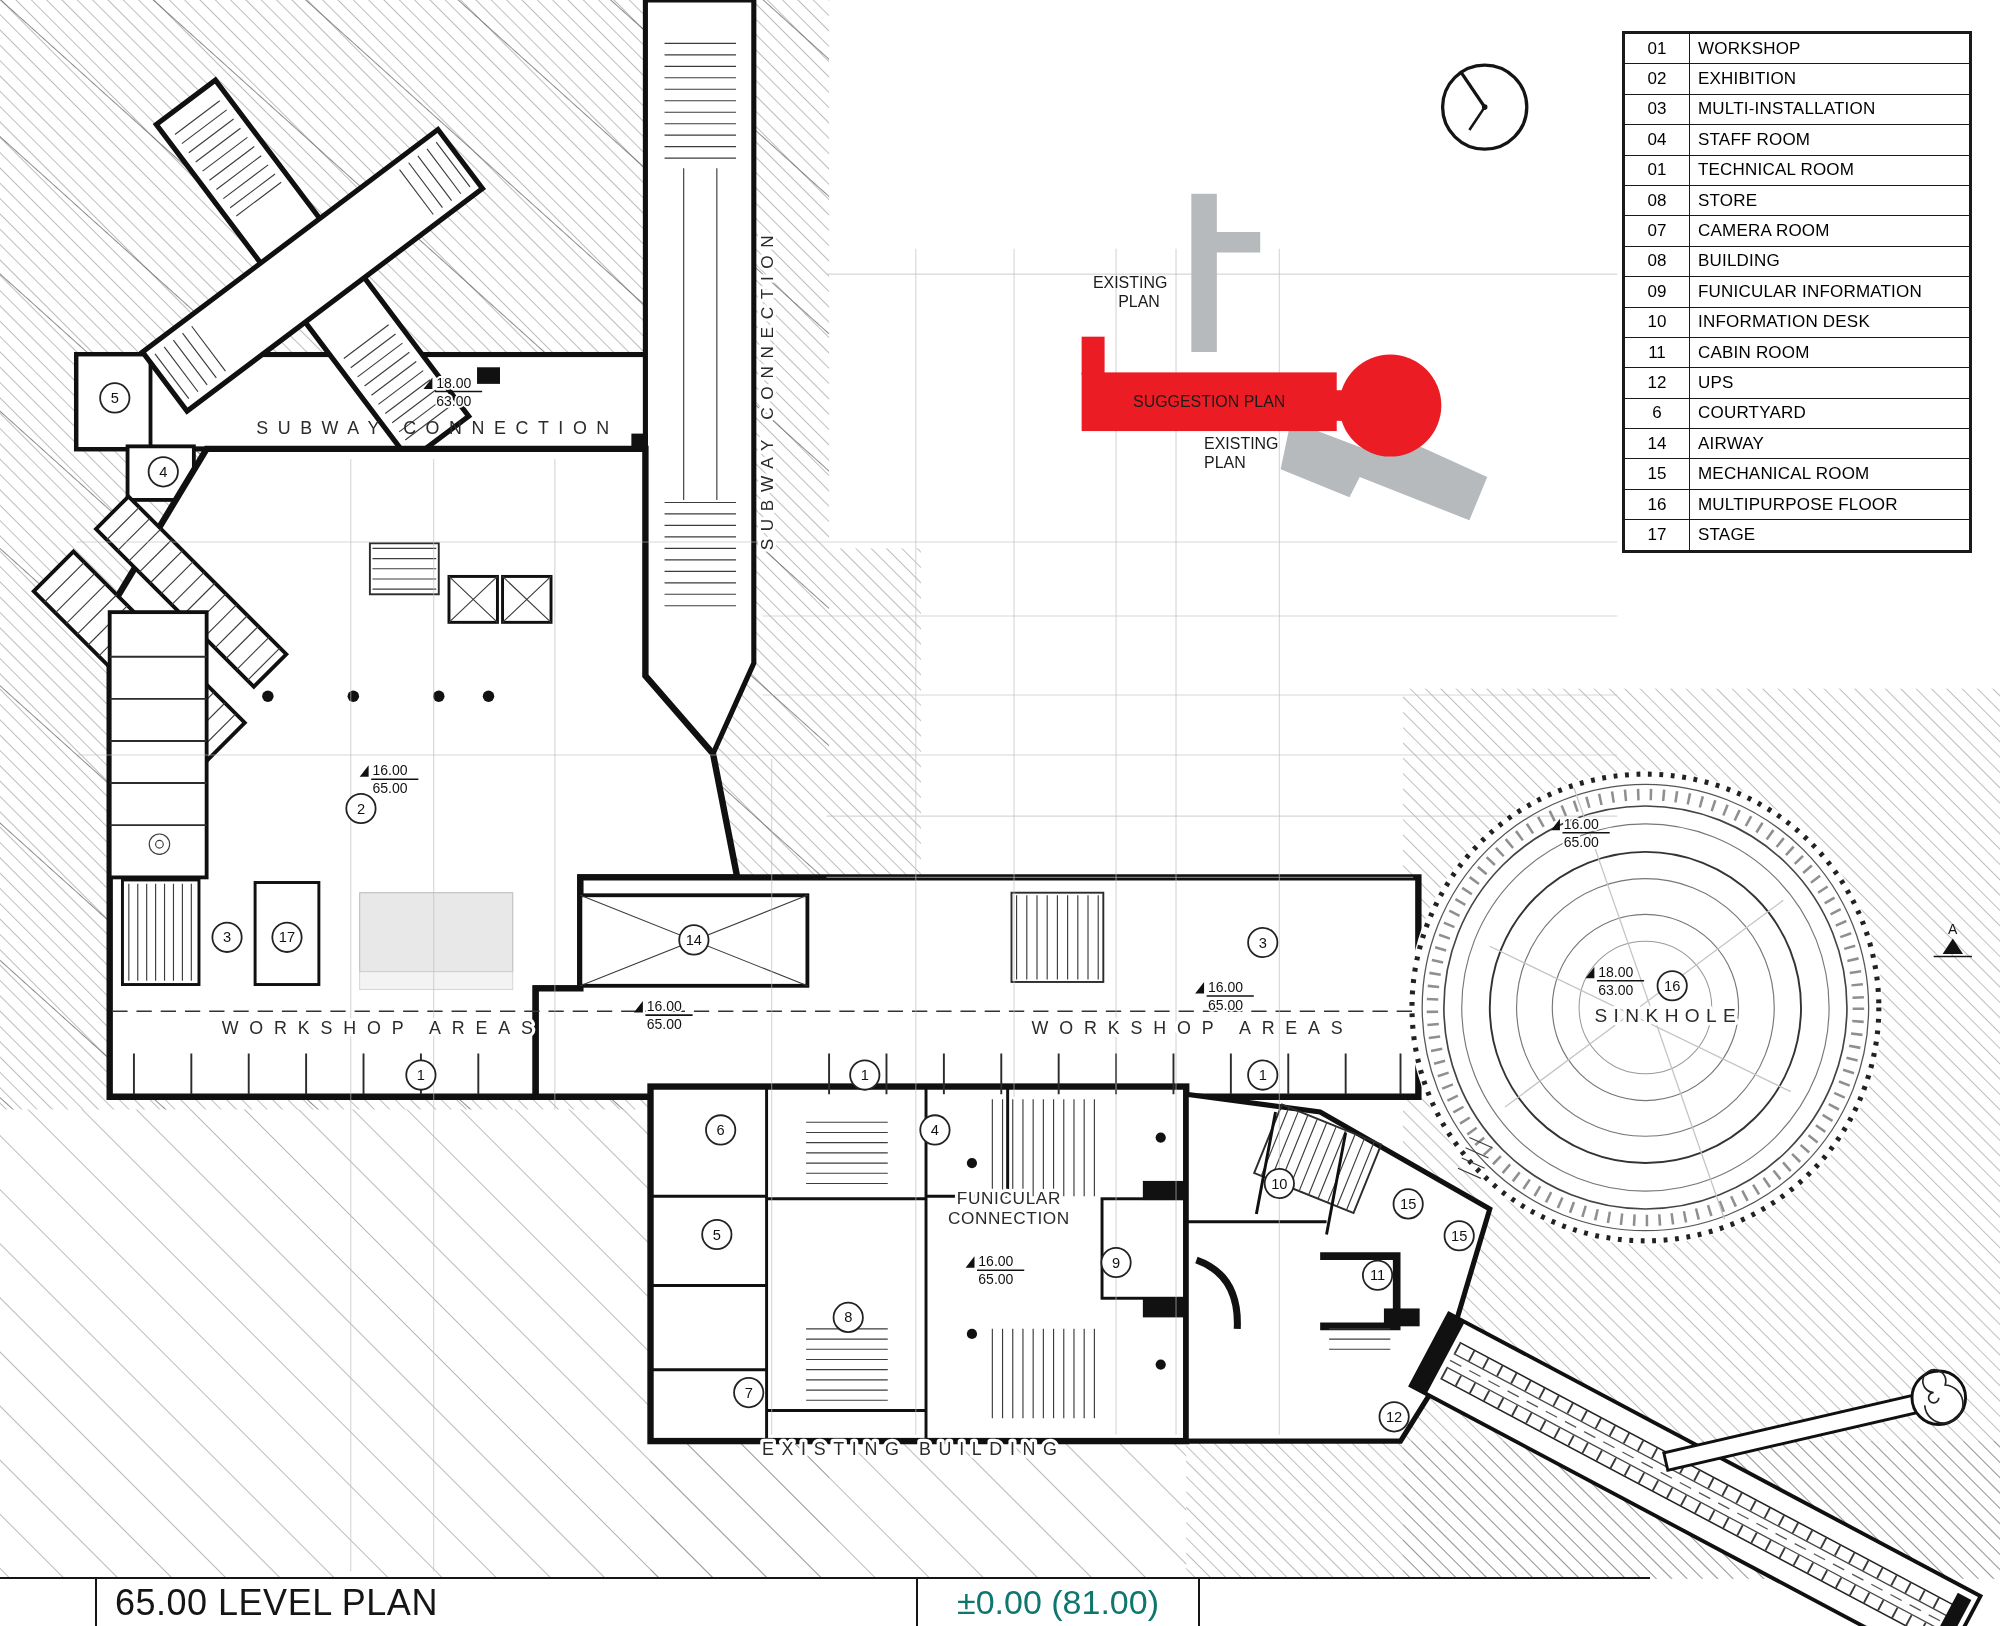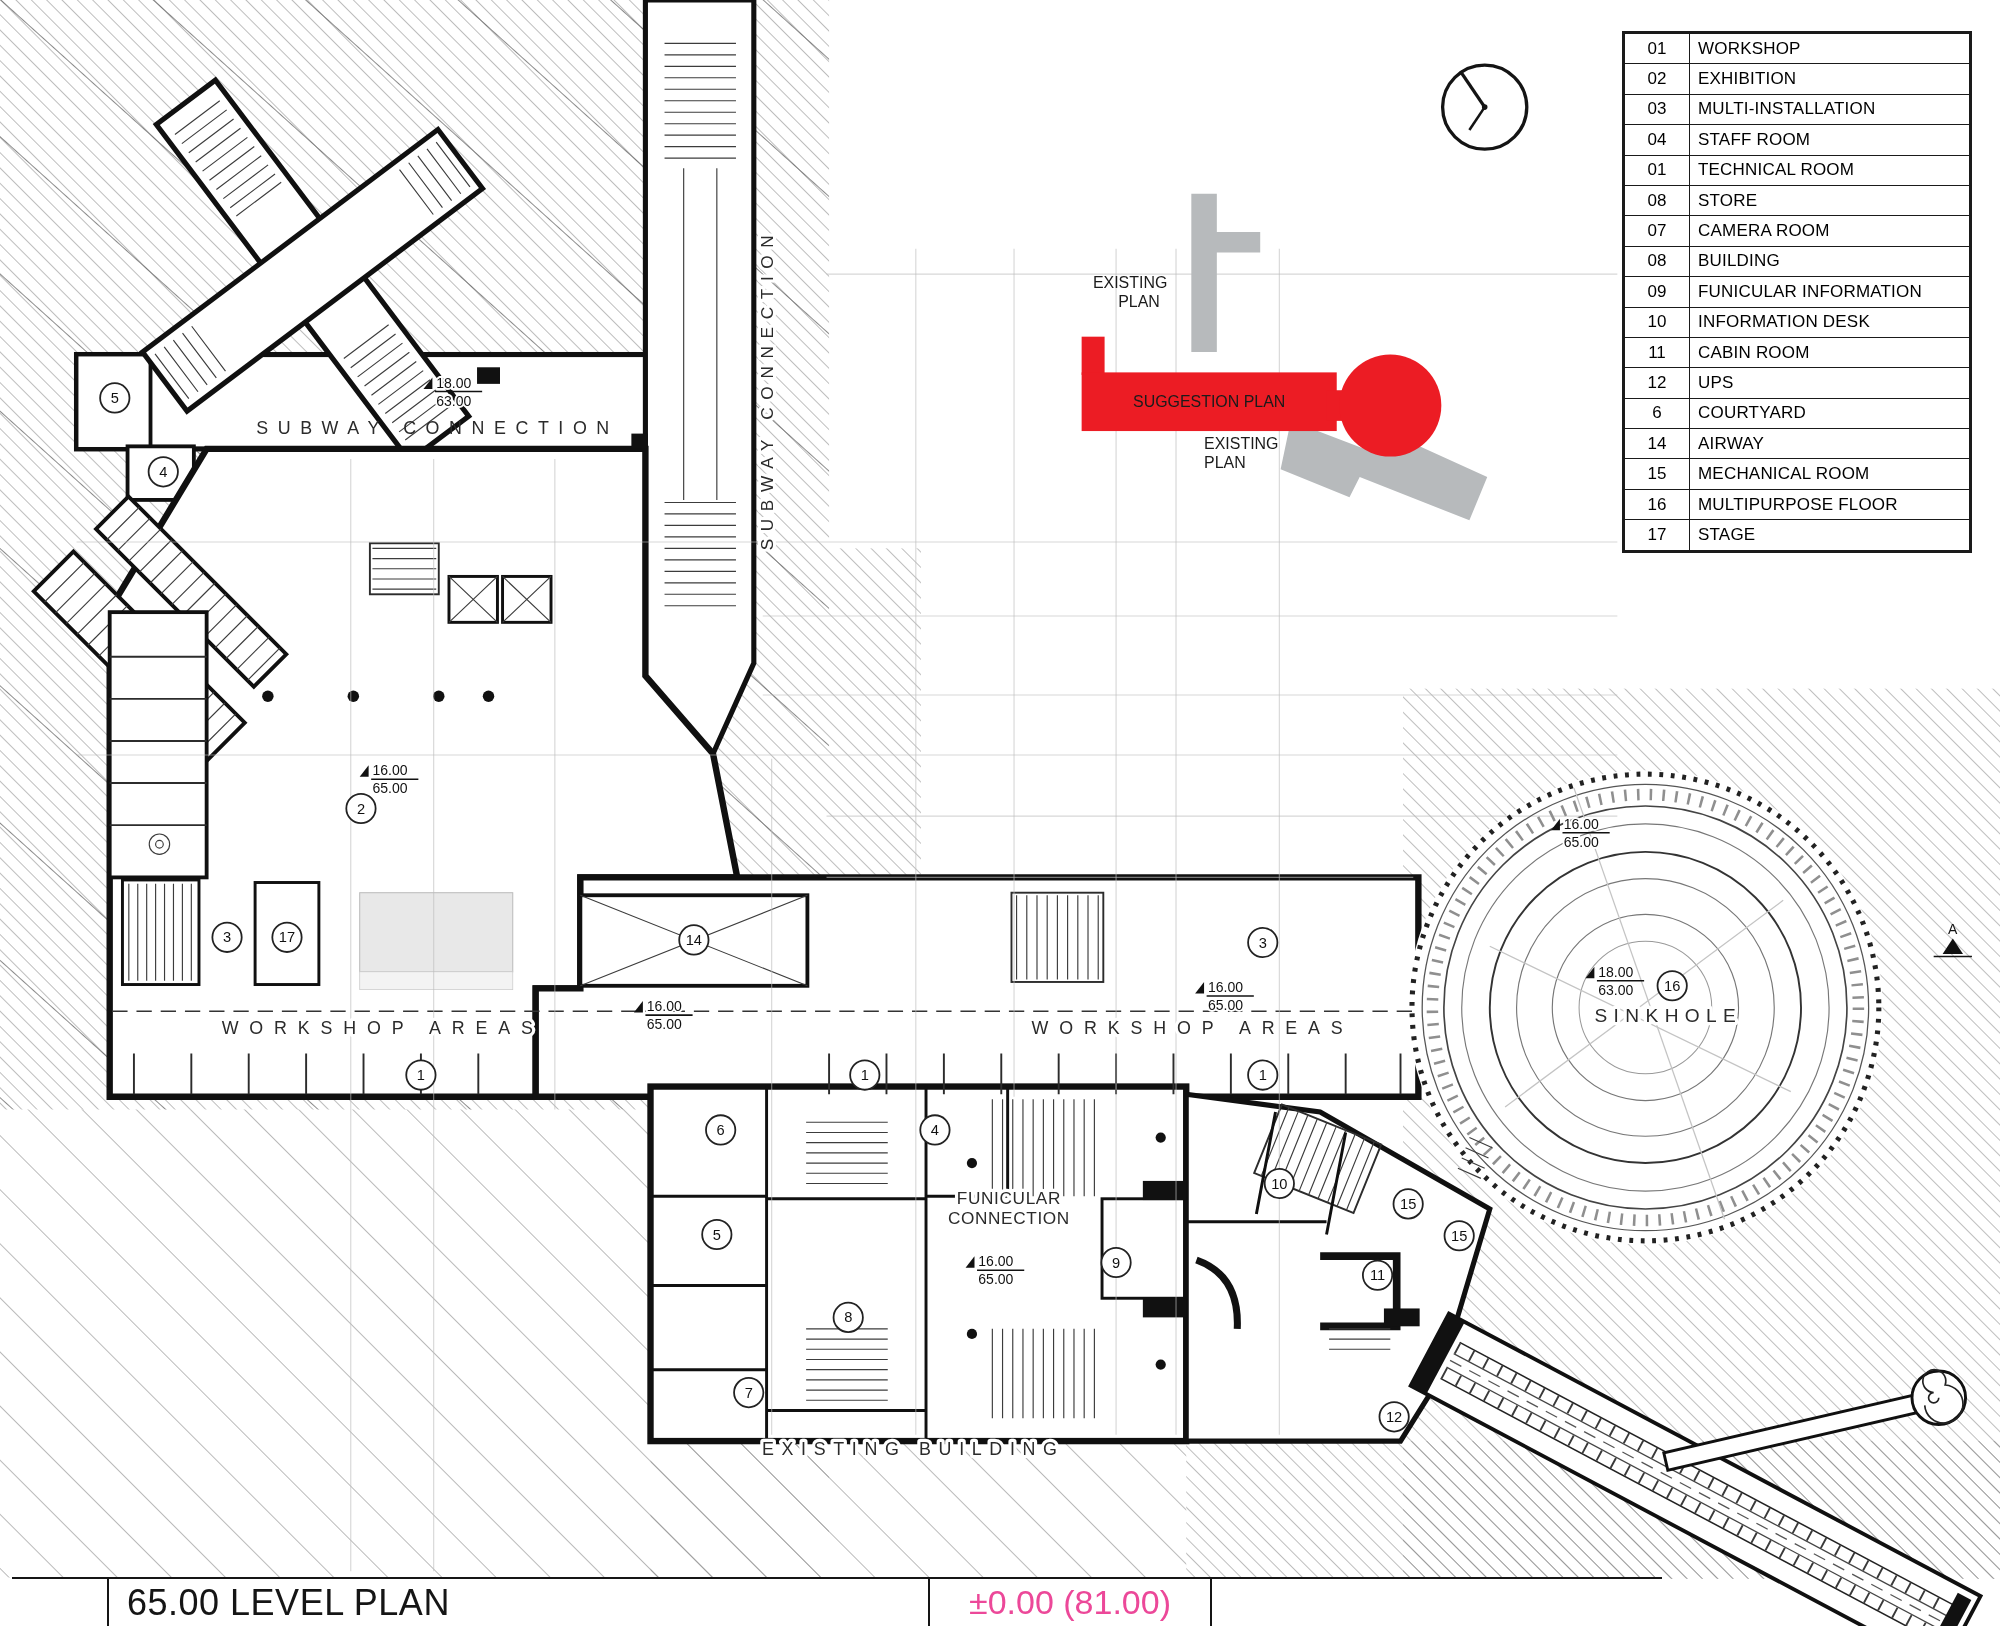--- a/index.html
+++ b/index.html
@@ -33,28 +33,28 @@
   .legend{position:absolute;left:1622px;top:31px;width:350px;background:#fff;
           border:2px solid #1a1a1a;box-sizing:border-box;}
   .legend table{width:100%;border-collapse:collapse;table-layout:fixed;}
   .legend td{border:1.5px solid #1a1a1a;height:27.4px;font-size:17px;
              white-space:nowrap;overflow:hidden;color:#000000;}
   .legend td.num{width:62px;text-align:center;}
   .legend td.lbl{padding-left:8px;letter-spacing:.2px;}
 
   
   .titlebar{position:absolute;left:0;top:1577px;width:1650px;height:49px;
-            background:#fff;border-top:2.5px solid #151515;box-sizing:border-box;margin-left:12px;}
+            background:#fff;border-top:2.5px solid #151515;box-sizing:border-box;}
   .titlebox{position:absolute;left:95px;top:0;height:100%;width:1105px;
             border-left:2.5px solid #151515;border-right:2.5px solid #151515;
             display:flex;align-items:center;box-sizing:border-box;}
   .title-main{flex:1 1 auto;padding-left:18px;font-size:36px;letter-spacing:.5px;color:#151515;}
   .title-datum{width:282px;height:100%;border-left:2.5px solid #151515;
                display:flex;align-items:center;justify-content:center;
-               font-size:34px;color:#ec4899;box-sizing:border-box;}
+               font-size:34px;color:#0f766e;box-sizing:border-box;}
 </style>
 </head>
 <body>
 
 <div class="stage">
 
 <svg width="2000" height="1626" viewBox="0 0 1568 1275" preserveAspectRatio="none" xmlns="http://www.w3.org/2000/svg">
 
   <defs>
     <pattern id="hatchDense" width="8.5" height="8.5" patternUnits="userSpaceOnUse" patternTransform="rotate(-45)">

